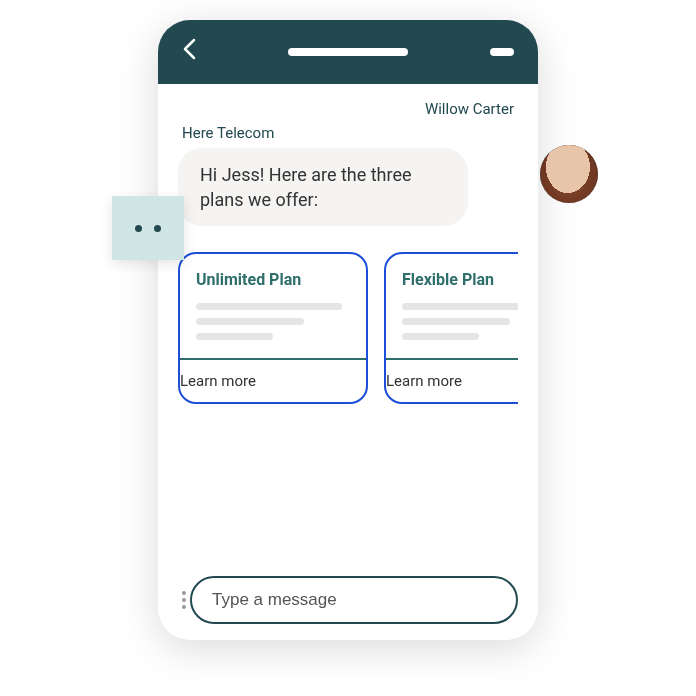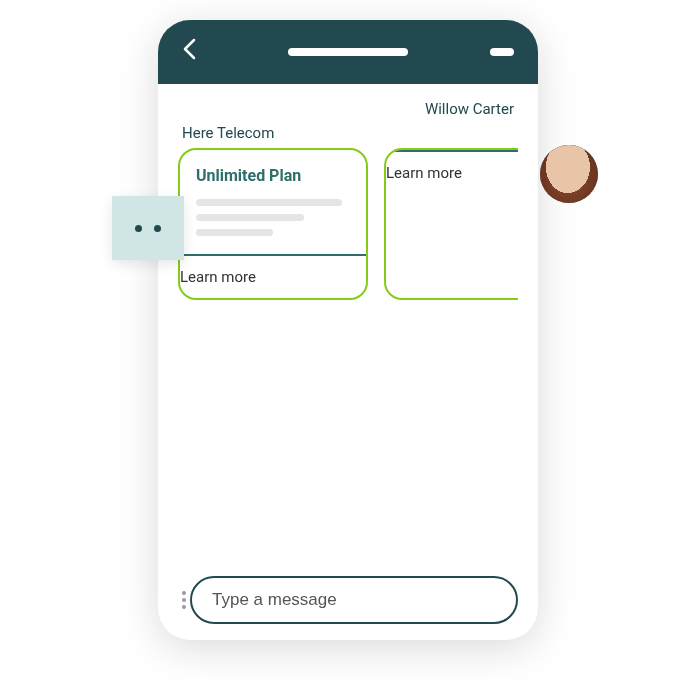--- a/index.html
+++ b/index.html
@@ -92,21 +92,21 @@
       line-height: 1.4;
       margin-bottom: 26px;
     }
     .cards-row {
       display: flex;
       gap: 16px;
       overflow: hidden;
     }
     .plan-card {
       flex: 0 0 190px;
-      border: 2px solid #84cc16;
+      border: 2px solid #1d4ed8;
       border-radius: 18px;
       overflow: hidden;
       background: #fff;
     }
     .plan-card-body {
       padding: 16px 16px 10px 16px;
     }
     .plan-title {
       color: #2e6e6b;
       font-weight: 700;
@@ -209,32 +209,39 @@
         </svg>
     </div>
     <div class="header-title-placeholder"></div>
     <div class="header-right-pill"></div>
   </div>
 
   <div class="chat-body">
     <div class="user-name">Willow Carter</div>
 
     <div class="bot-name">Here Telecom</div>
+    <div class="bot-bubble">Hi Jess! Here are the three plans we offer:</div>
 
     <div class="cards-row">
       <div class="plan-card">
         <div class="plan-card-body">
           <div class="plan-title">Unlimited Plan</div>
           <div class="plan-line long"></div>
           <div class="plan-line short"></div>
           <div class="plan-line shorter"></div>
         </div>
         <div class="plan-card-footer">Learn more</div>
       </div>
       <div class="plan-card">
+        <div class="plan-card-body">
+          <div class="plan-title">Flexible Plan</div>
+          <div class="plan-line long"></div>
+          <div class="plan-line short"></div>
+          <div class="plan-line shorter"></div>
+        </div>
         <div class="plan-card-footer">Learn more</div>
       </div>
     </div>
   </div>
 
   <div class="input-bar">
     <div class="more-dots">
       <span></span>
         <span></span>
         <span></span>

